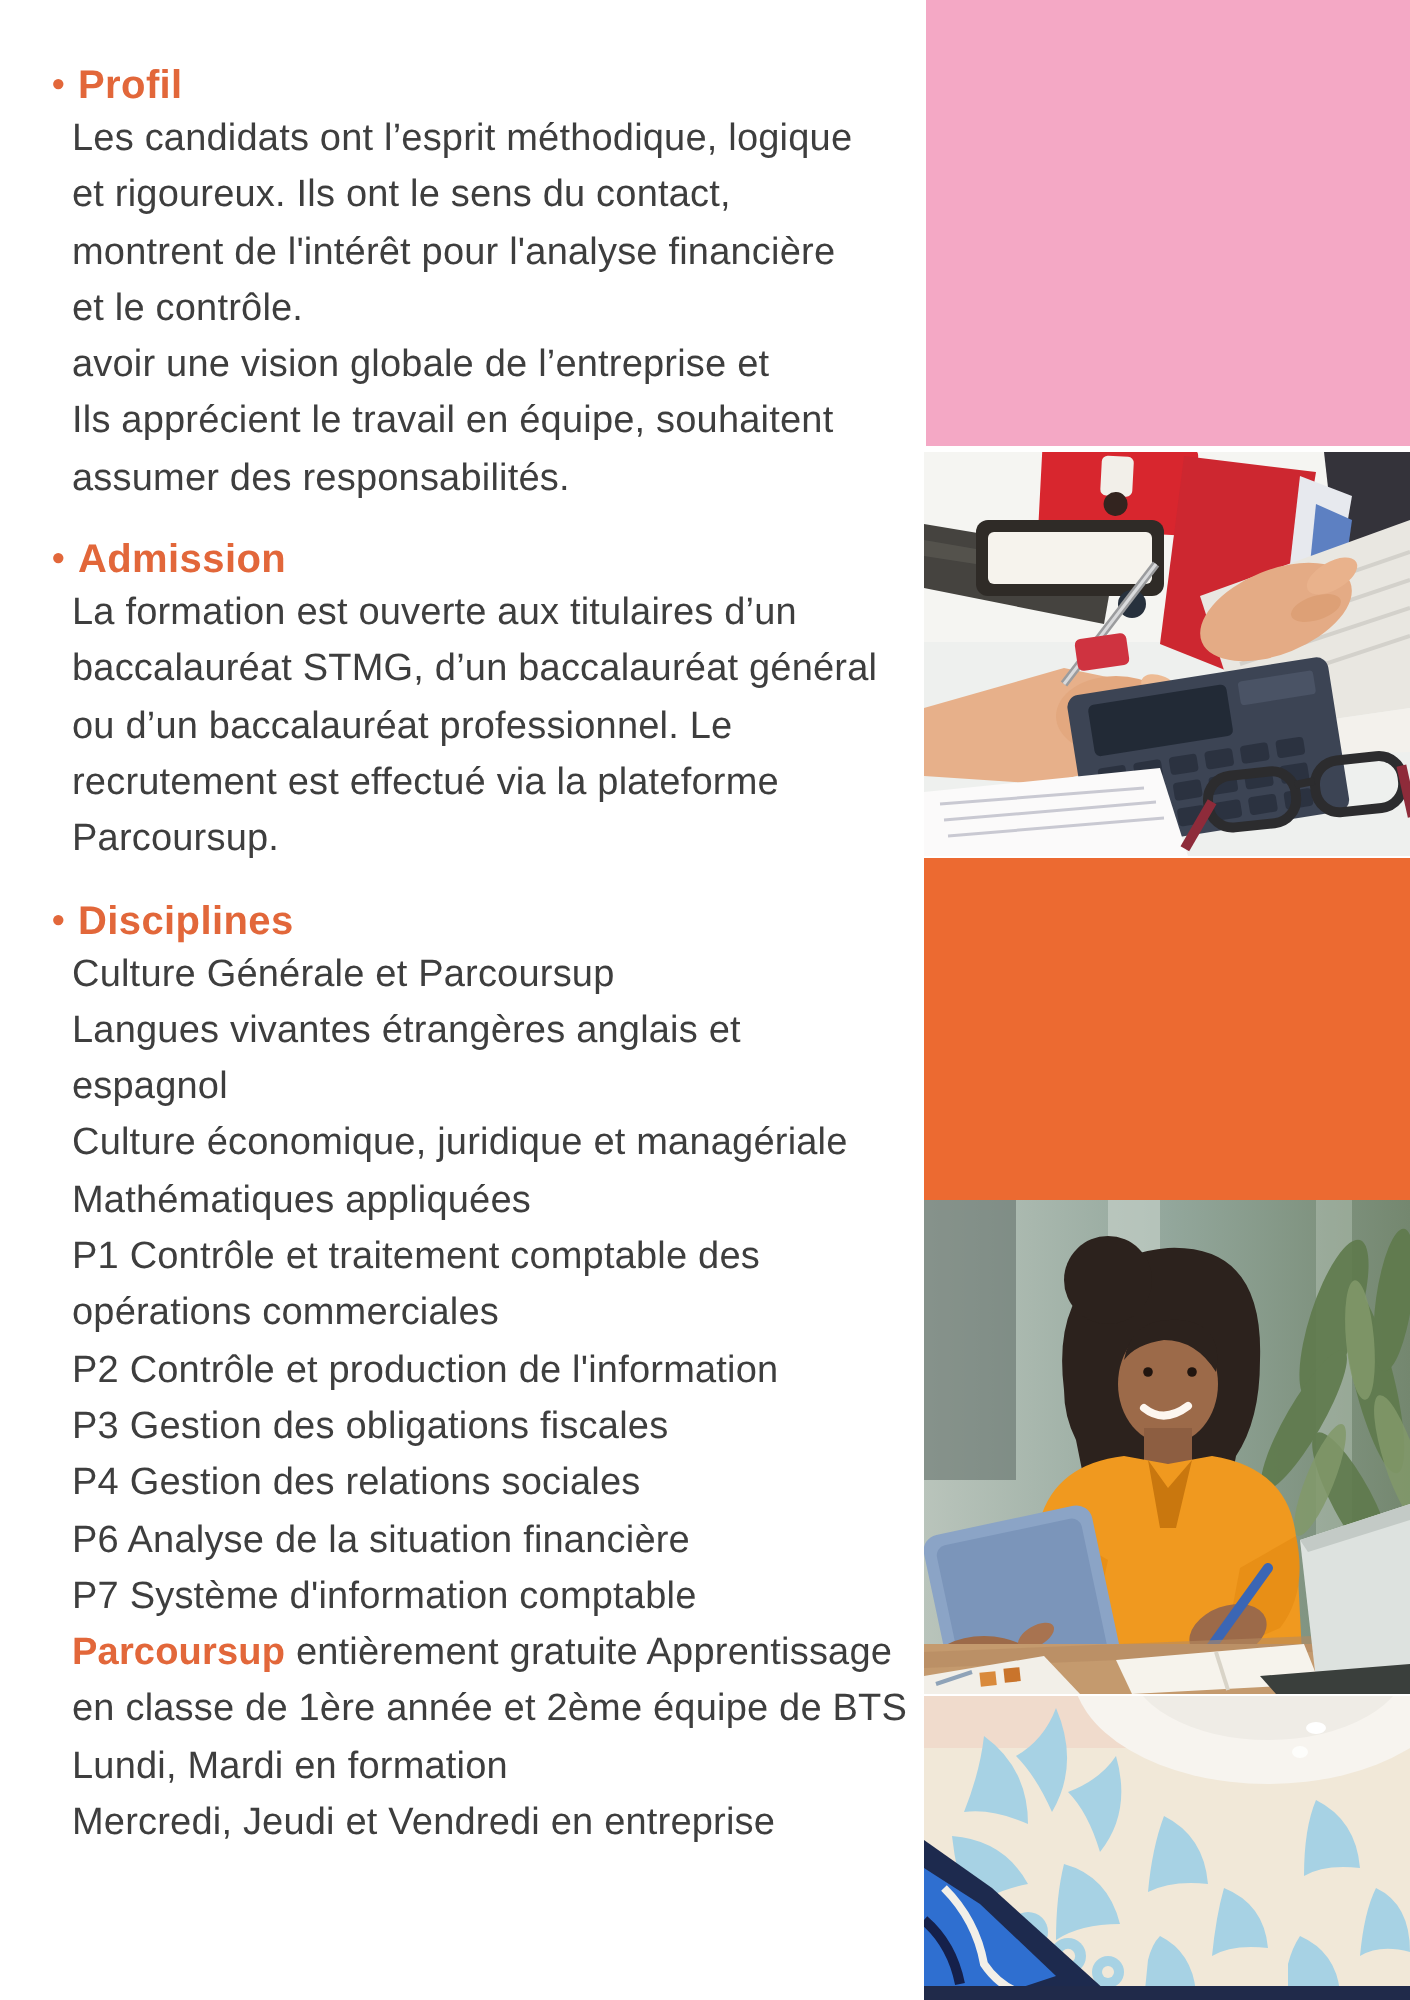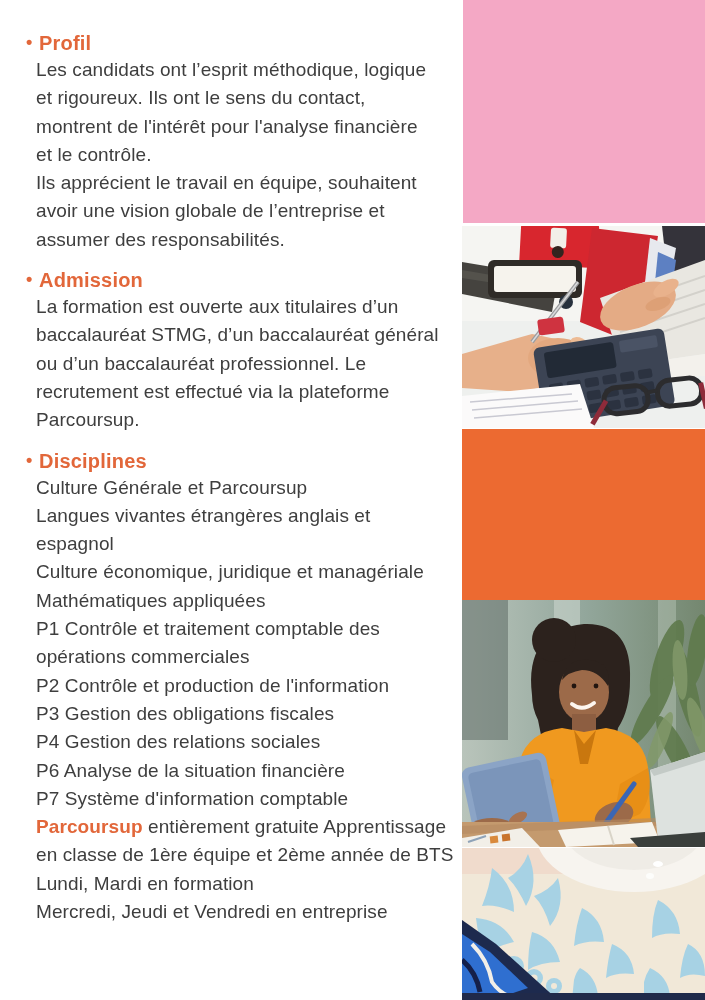--- a/index.html
+++ b/index.html
@@ -51,22 +51,22 @@
 <body>
 
 <div class="page">
 
   <div class="text-column">
       <div class="heading"><span class="bullet">•</span><span class="heading-label">Profil</span></div>
       <div class="line">Les candidats ont l’esprit méthodique, logique</div>
       <div class="line">et rigoureux. Ils ont le sens du contact,</div>
       <div class="line">montrent de l'intérêt pour l'analyse financière</div>
       <div class="line">et le contrôle.</div>
+      <div class="line">avoir une vision globale de l’entreprise et</div>
       <div class="line">Ils apprécient le travail en équipe, souhaitent</div>
-      <div class="line">avoir une vision globale de l’entreprise et</div>
       <div class="line">assumer des responsabilités.</div>
       <div class="heading"><span class="bullet">•</span><span class="heading-label">Admission</span></div>
       <div class="line">La formation est ouverte aux titulaires d’un</div>
       <div class="line">baccalauréat STMG, d’un baccalauréat général</div>
       <div class="line">ou d’un baccalauréat professionnel. Le</div>
       <div class="line">recrutement est effectué via la plateforme</div>
       <div class="line">Parcoursup.</div>
       <div class="heading"><span class="bullet">•</span><span class="heading-label">Disciplines</span></div>
       <div class="line">Culture Générale et Parcoursup</div>
       <div class="line">Langues vivantes étrangères anglais et</div>
@@ -74,21 +74,21 @@
       <div class="line">Culture économique, juridique et managériale</div>
       <div class="line">Mathématiques appliquées</div>
       <div class="line">P1 Contrôle et traitement comptable des</div>
       <div class="line">opérations commerciales</div>
       <div class="line">P2 Contrôle et production de l'information</div>
       <div class="line">P3 Gestion des obligations fiscales</div>
       <div class="line">P4 Gestion des relations sociales</div>
       <div class="line">P6 Analyse de la situation financière</div>
       <div class="line">P7 Système d'information comptable</div>
       <div class="line"><span class="formation-label">Parcoursup</span> entièrement gratuite Apprentissage</div>
-      <div class="line">en classe de 1ère équipe et 2ème année de BTS</div>
+      <div class="line">en classe de 1ère année et 2ème équipe de BTS</div>
       <div class="line">Lundi, Mardi en formation</div>
       <div class="line">Mercredi, Jeudi et Vendredi en entreprise</div>
     </div>
 
   <div class="rc block-pink"></div>
 
   <div class="rc photo-calc">
     <svg viewBox="0 0 243 202" preserveAspectRatio="none">
       <rect width="243" height="202" fill="#eef0ee"></rect>
       <rect width="243" height="95" fill="#f5f5f2"></rect>

